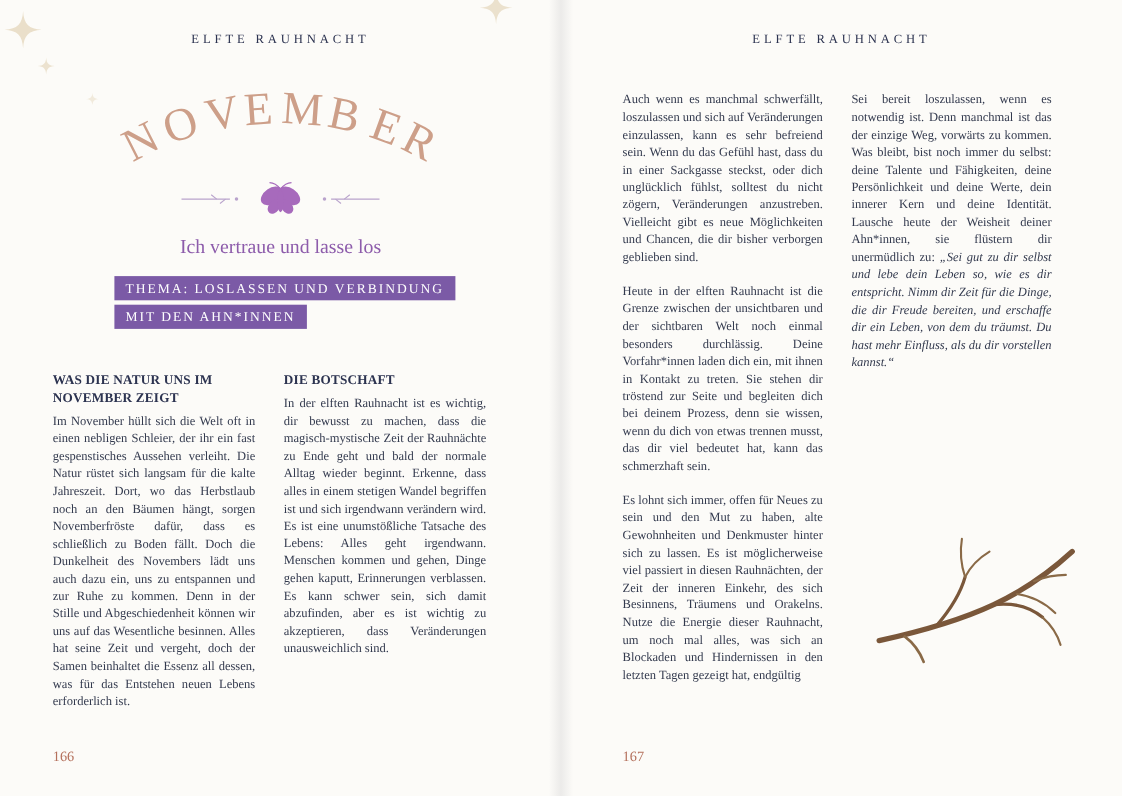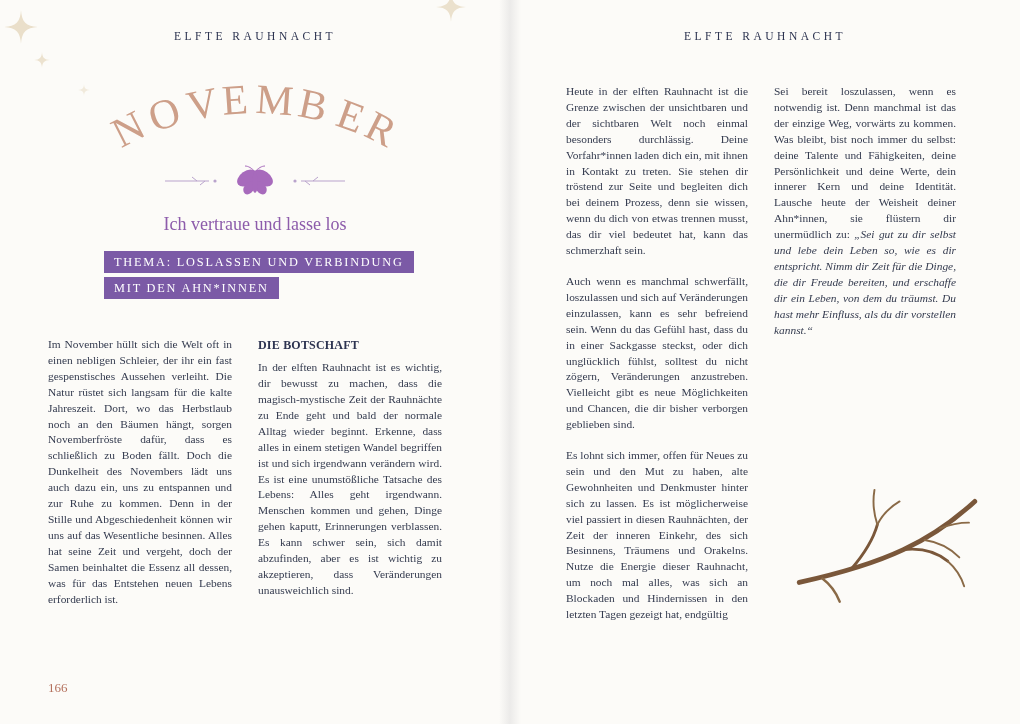--- a/index.html
+++ b/index.html
@@ -121,40 +121,41 @@
 
     <div class="subtitle">Ich vertraue und lasse los</div>
 
     <div class="banner">
       <span class="banner-line">THEMA: LOSLASSEN UND VERBINDUNG</span>
       <span class="banner-line">MIT DEN AHN*INNEN</span>
     </div>
 
     <div class="columns">
       <div class="col">
+        <h3>WAS DIE NATUR UNS IM NOVEMBER ZEIGT</h3>
         <p>Im November hüllt sich die Welt oft in einen nebligen Schleier, der ihr ein fast gespenstisches Aussehen verleiht. Die Natur rüstet sich langsam für die kalte Jahreszeit. Dort, wo das Herbstlaub noch an den Bäumen hängt, sorgen Novemberfröste dafür, dass es schließlich zu Boden fällt. Doch die Dunkelheit des Novembers lädt uns auch dazu ein, uns zu entspannen und zur Ruhe zu kommen. Denn in der Stille und Abgeschiedenheit können wir uns auf das Wesentliche besinnen. Alles hat seine Zeit und vergeht, doch der Samen beinhaltet die Essenz all dessen, was für das Entstehen neuen Lebens erforderlich ist.</p>
       </div>
       <div class="col">
         <h3>DIE BOTSCHAFT</h3>
         <p>In der elften Rauhnacht ist es wichtig, dir bewusst zu machen, dass die magisch-mystische Zeit der Rauhnächte zu Ende geht und bald der normale Alltag wieder beginnt. Erkenne, dass alles in einem stetigen Wandel begriffen ist und sich irgendwann verändern wird. Es ist eine unumstößliche Tatsache des Lebens: Alles geht irgendwann. Menschen kommen und gehen, Dinge gehen kaputt, Erinnerungen verblassen. Es kann schwer sein, sich damit abzufinden, aber es ist wichtig zu akzeptieren, dass Veränderungen unausweichlich sind.</p>
       </div>
     </div>
 
     <div class="page-num">166</div>
   </div>
 
   <div class="gutter"></div>
 
   <div class="page right">
     <div class="running-head">ELFTE RAUHNACHT</div>
 
     <div class="columns">
       <div class="col">
+        <p>Auch wenn es manchmal schwerfällt, loszulassen und sich auf Veränderungen einzulassen, kann es sehr befreiend sein. Wenn du das Gefühl hast, dass du in einer Sackgasse steckst, oder dich unglücklich fühlst, solltest du nicht zögern, Veränderungen anzustreben. Vielleicht gibt es neue Möglichkeiten und Chancen, die dir bisher verborgen geblieben sind.</p>
         <p>Heute in der elften Rauhnacht ist die Grenze zwischen der unsichtbaren und der sichtbaren Welt noch einmal besonders durchlässig. Deine Vorfahr*innen laden dich ein, mit ihnen in Kontakt zu treten. Sie stehen dir tröstend zur Seite und begleiten dich bei deinem Prozess, denn sie wissen, wenn du dich von etwas trennen musst, das dir viel bedeutet hat, kann das schmerzhaft sein.</p>
-        <p>Auch wenn es manchmal schwerfällt, loszulassen und sich auf Veränderungen einzulassen, kann es sehr befreiend sein. Wenn du das Gefühl hast, dass du in einer Sackgasse steckst, oder dich unglücklich fühlst, solltest du nicht zögern, Veränderungen anzustreben. Vielleicht gibt es neue Möglichkeiten und Chancen, die dir bisher verborgen geblieben sind.</p>
         <p>Es lohnt sich immer, offen für Neues zu sein und den Mut zu haben, alte Gewohnheiten und Denkmuster hinter sich zu lassen. Es ist möglicherweise viel passiert in diesen Rauhnächten, der Zeit der inneren Einkehr, des sich Besinnens, Träumens und Orakelns. Nutze die Energie dieser Rauhnacht, um noch mal alles, was sich an Blockaden und Hindernissen in den letzten Tagen gezeigt hat, endgültig</p>
       </div>
       <div class="col">
         <p><span>Sei bereit loszulassen, wenn es notwendig ist. Denn manchmal ist das der einzige Weg, vorwärts zu kommen. Was bleibt, bist noch immer du selbst: deine Talente und Fähigkeiten, deine Persönlichkeit und deine Werte, dein innerer Kern und deine Identität. Lausche heute der Weisheit deiner Ahn*innen, sie flüstern dir unermüdlich zu: </span><em class="quote">„Sei gut zu dir selbst und lebe dein Leben so, wie es dir entspricht. Nimm dir Zeit für die Dinge, die dir Freude bereiten, und erschaffe dir ein Leben, von dem du träumst. Du hast mehr Einfluss, als du dir vorstellen kannst.“</em></p>
       </div>
     </div>
 
     <svg class="branch" width="190" height="135" viewBox="0 0 190 140">
       <g fill="none" stroke-linecap="round">
         <path d="M4 100 C 40 92, 78 82, 112 66 C 140 53, 162 38, 186 16" stroke="#7a573a" stroke-width="5"></path>
@@ -162,15 +163,16 @@
         <path d="M85 40 C 90 30, 98 22, 108 16" stroke="#8a6a47" stroke-width="2"></path>
         <path d="M85 40 C 81 28, 80 16, 82 4" stroke="#8a6a47" stroke-width="2"></path>
         <path d="M112 66 C 130 64, 146 68, 158 78" stroke="#7a573a" stroke-width="3"></path>
         <path d="M158 78 C 166 85, 172 94, 175 104" stroke="#8a6a47" stroke-width="2"></path>
         <path d="M134 56 C 148 58, 160 64, 170 74" stroke="#8a6a47" stroke-width="2"></path>
         <path d="M28 96 C 36 102, 42 110, 46 120" stroke="#8a6a47" stroke-width="2.5"></path>
         <path d="M150 44 C 160 40, 170 38, 180 38" stroke="#8a6a47" stroke-width="2"></path>
       </g>
     </svg>
 
+    <div class="page-num">167</div>
   </div>
 
 </div>
 
 </body></html>

